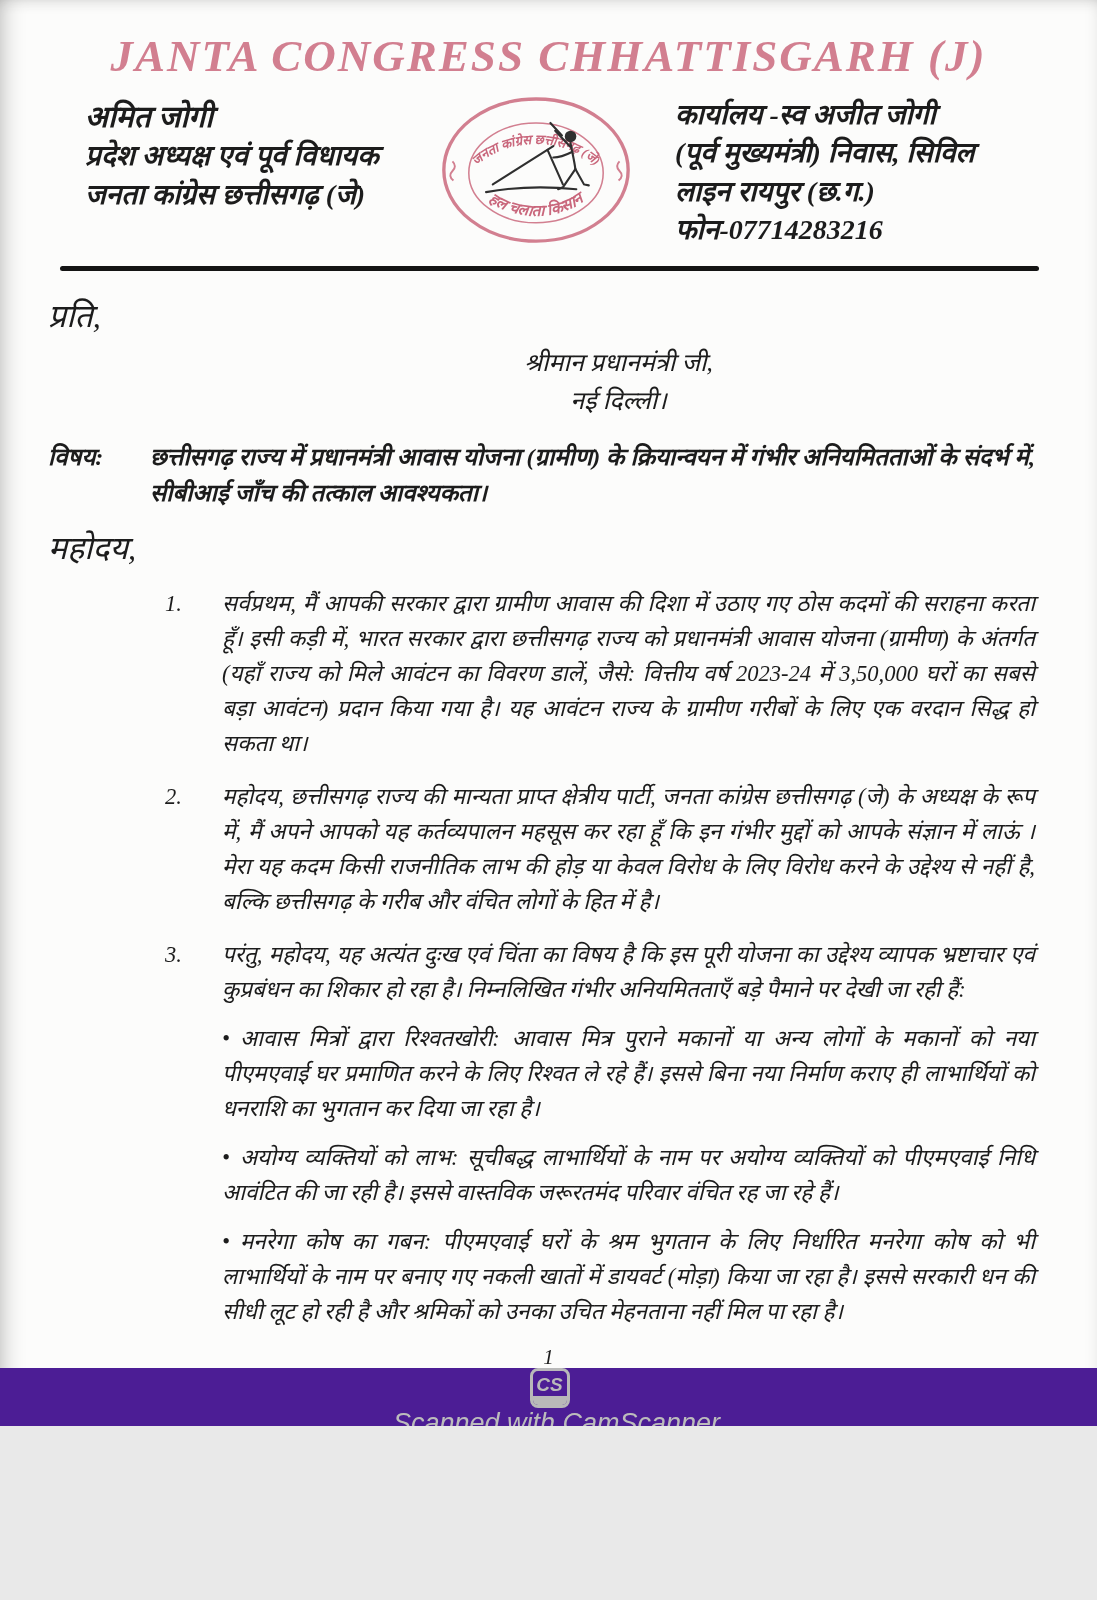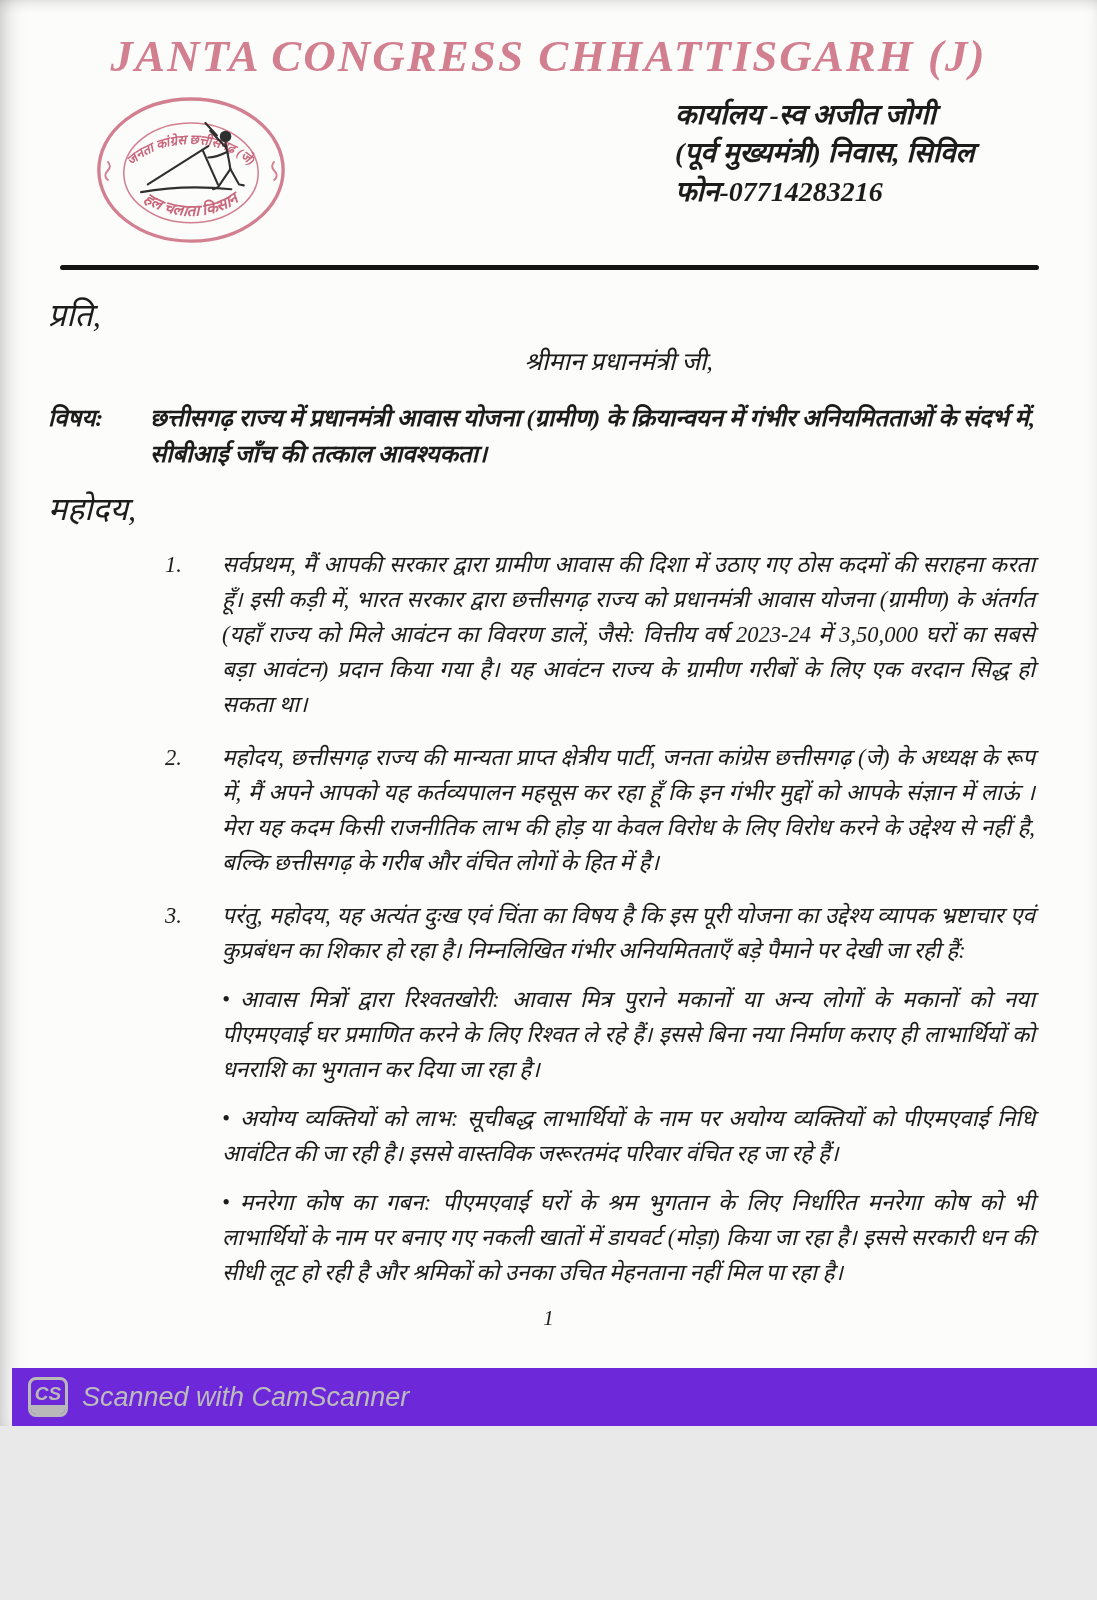--- a/index.html
+++ b/index.html
@@ -39,43 +39,48 @@
   .bullets{margin:4px 62px 0 222px;font-size:22.5px;line-height:35px;}
   .bullet{margin-top:14px;text-align:justify;}
   .bullet .dot{margin-right:10px;}
   .pageno{text-align:center;margin-top:16px;font-size:21px;}
   .scan-mark{
     position:absolute;right:112px;top:1498px;z-index:6;
     font-family:"Liberation Sans","DejaVu Sans",sans-serif;
     font-size:27px;color:#1e1e1e;
   }
   .app-bar{
-    position:absolute;left:12px;right:0;bottom:0;height:58px;background:#6d28d9;z-index:6;
+    position:absolute;left:0;right:0;bottom:0;height:58px;background:#4c1d95;z-index:6;
     display:flex;align-items:center;padding-left:16px;
     font-family:"Liberation Sans","DejaVu Sans",sans-serif;
-    color:#bcbcbc;font-size:27px;
+    color:#bcbcbc;font-size:27px;flex-direction:column;
   }
   .cs-badge{
     width:40px;height:40px;border:3px solid #b9b9b9;border-radius:8px;margin-right:14px;
     position:relative;color:#b9b9b9;font-weight:bold;font-size:19px;
     display:flex;align-items:flex-start;justify-content:center;box-sizing:border-box;
     padding-top:3px;overflow:hidden;flex:none;
   }
   .cs-badge::after{
     content:"";position:absolute;left:0;right:0;bottom:0;height:9px;background:#b9b9b9;
   }
 </style>
 </head>
 <body>
 
 <div class="page">
 
   <div class="title">JANTA CONGRESS CHHATTISGARH (J)</div>
 
   <div class="hdr">
+    <div class="hdr-left">
+      <div class="l1">अमित जोगी</div>
+      <div>प्रदेश अध्यक्ष एवं पूर्व विधायक</div>
+      <div>जनता कांग्रेस छत्तीसगढ़ (जे)</div>
+    </div>
 
     <div class="logo-box">
       <svg viewBox="0 0 200 155" width="192" height="149">
         <defs>
           <path id="arcTop" d="M 22,98 A 80,62 0 0 1 178,98" fill="none"></path>
           <path id="arcBot" d="M 34,90 A 70,52 0 0 0 166,90" fill="none"></path>
         </defs>
         <ellipse cx="100" cy="77" rx="96" ry="74" fill="none" stroke="#d27f90" stroke-width="3.5"></ellipse>
         <ellipse cx="100" cy="80" rx="70" ry="52" fill="none" stroke="#d27f90" stroke-width="1.6"></ellipse>
         <text font-size="13.5" fill="#c9677c" font-weight="bold" font-family="Liberation Serif, DejaVu Serif, serif">
@@ -99,30 +104,32 @@
         <g stroke="#d27f90" stroke-width="2" fill="none">
           <path d="M13,68 q5,5 0,10 q-5,5 1,10"></path>
           <path d="M187,68 q-5,5 0,10 q5,5 -1,10"></path>
         </g>
       </svg>
     </div>
 
     <div class="hdr-right">
       <div>कार्यालय -स्व अजीत जोगी</div>
       <div>(पूर्व मुख्यमंत्री) निवास, सिविल</div>
+      <div>लाइन रायपुर (छ.ग.)</div>
       <div>फोन-07714283216</div>
     </div>
   </div>
 
   <div class="rule"></div>
 
 
   <div class="to-label">प्रति,</div>
   <div class="to-lines">
     <div>श्रीमान प्रधानमंत्री जी,</div>
+    <div>नई दिल्ली।</div>
   </div>
 
   <div class="subject">
     <div class="lbl">विषय:</div>
     <div class="txt">छत्तीसगढ़ राज्य में प्रधानमंत्री आवास योजना (ग्रामीण) के क्रियान्वयन में गंभीर अनियमितताओं के संदर्भ में, सीबीआई जाँच की तत्काल आवश्यकता।</div>
   </div>
 
   <div class="salutation">महोदय,</div>
 
   <div class="para">

